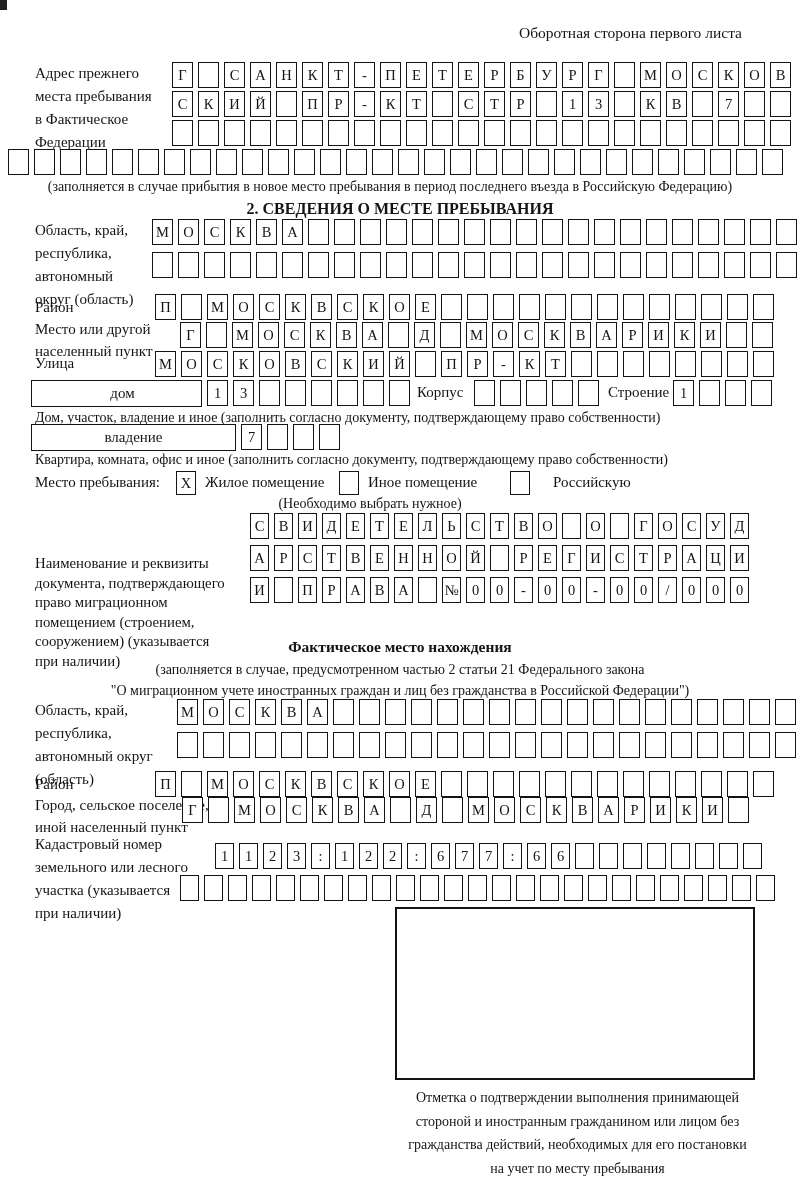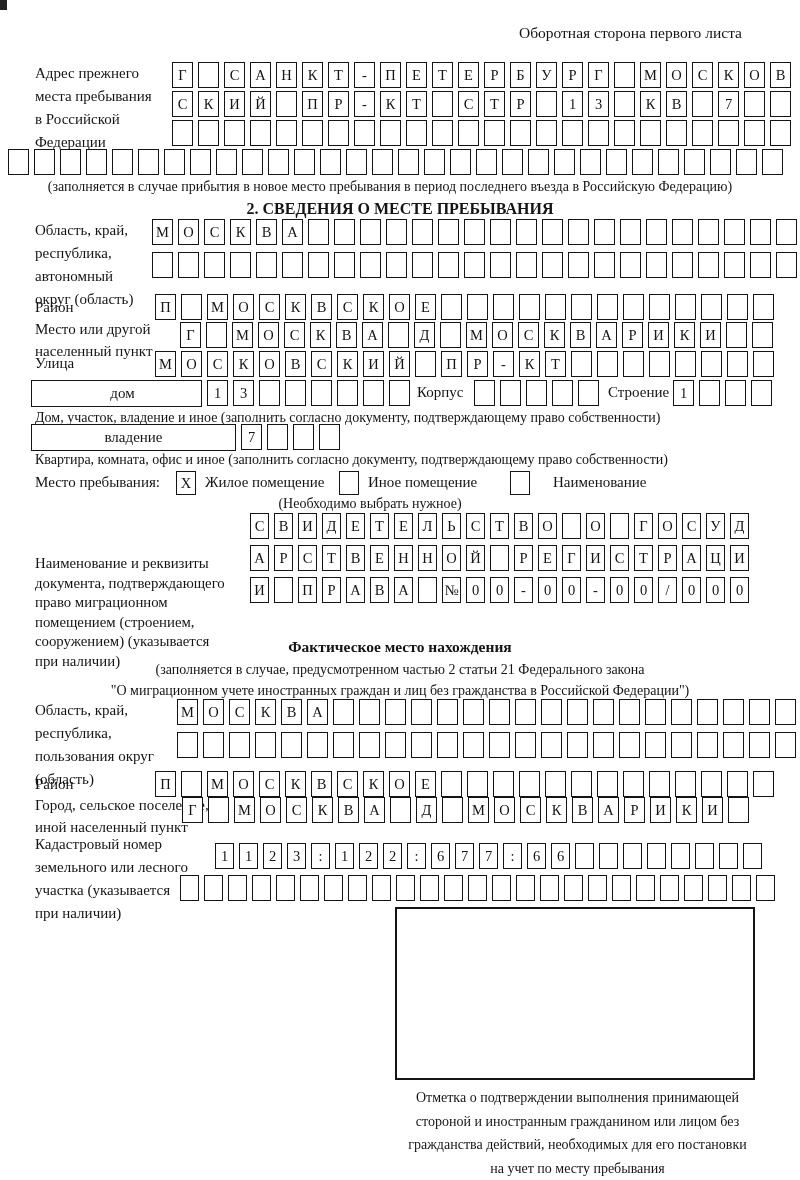--- a/index.html
+++ b/index.html
@@ -31,21 +31,21 @@
 
 <div class="page">
 
   <div class="artifact"></div>
 
   <div class="abs" style="top:24px;right:58px;font-size:15.5px;">Оборотная сторона первого листа</div>
 
   <div class="abs flabel" style="left:35px;top:62px;">
     <div>Адрес прежнего</div>
     <div>места пребывания</div>
-    <div>в Российской</div>
+    <div>в Фактическое</div>
     <div>Федерации</div>
   </div>
   <div class="abs cellrow" style="left:172px;top:62px;">
       <span class="cell">Г</span>
       <span class="cell"></span>
       <span class="cell">С</span>
       <span class="cell">А</span>
       <span class="cell">Н</span>
       <span class="cell">К</span>
       <span class="cell">Т</span>
@@ -338,21 +338,21 @@
       <span class="cell"></span>
     </div>
   <div class="abs caption" style="left:35px;top:452px;">Квартира, комната, офис и иное (заполнить согласно документу, подтверждающему право собственности)</div>
 
   <div class="abs inline-label" style="left:35px;top:474px;">Место пребывания:</div>
   <span class="abs chk" style="left:176px;top:471px;">X</span>
   <div class="abs inline-label" style="left:205px;top:474px;">Жилое помещение</div>
   <span class="abs chk" style="left:339px;top:471px;"></span>
   <div class="abs inline-label" style="left:368px;top:474px;">Иное помещение</div>
   <span class="abs chk" style="left:510px;top:471px;"></span>
-  <div class="abs inline-label" style="left:553px;top:474px;">Наименование</div>
+  <div class="abs inline-label" style="left:553px;top:474px;">Российскую</div>
   <div class="abs caption center" style="left:0;top:496px;width:740px;">(Необходимо выбрать нужное)</div>
 
   <div class="abs flabel-doc" style="left:35px;top:514px;">
     <div>Наименование и реквизиты</div>
     <div>документа, подтверждающего</div>
     <div>право миграционном</div>
     <div>помещением (строением,</div>
     <div>сооружением) (указывается</div>
     <div>при наличии)</div>
   </div>
@@ -426,21 +426,21 @@
       <span class="cell">0</span>
     </div>
 
   <div class="abs sect-title center" style="left:0;top:638px;width:800px;font-size:15.5px;">Фактическое место нахождения</div>
   <div class="abs caption center" style="left:0;top:662px;width:800px;">(заполняется в случае, предусмотренном частью 2 статьи 21 Федерального закона</div>
   <div class="abs caption center" style="left:0;top:683px;width:800px;">"О миграционном учете иностранных граждан и лиц без гражданства в Российской Федерации")</div>
 
   <div class="abs flabel" style="left:35px;top:699px;">
     <div>Область, край,</div>
     <div>республика,</div>
-    <div>пользования округ</div>
+    <div>автономный округ</div>
     <div>(область)</div>
   </div>
   <div class="abs cellrow" style="left:177px;top:699px;">
       <span class="cell">М</span>
       <span class="cell">О</span>
       <span class="cell">С</span>
       <span class="cell">К</span>
       <span class="cell">В</span>
       <span class="cell">А</span>
       <span class="cell"></span>

